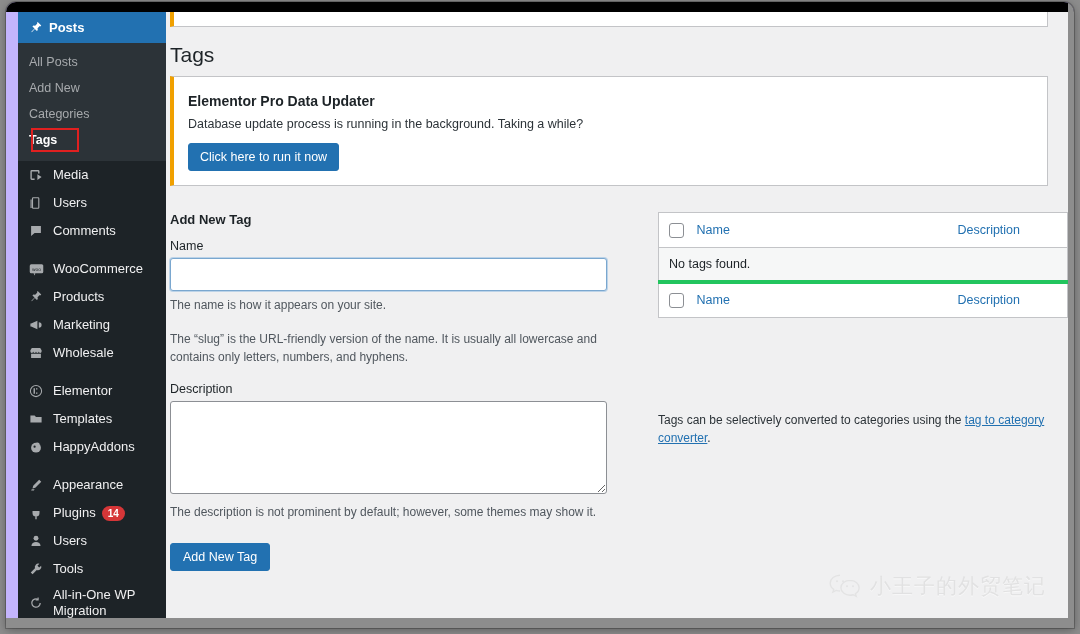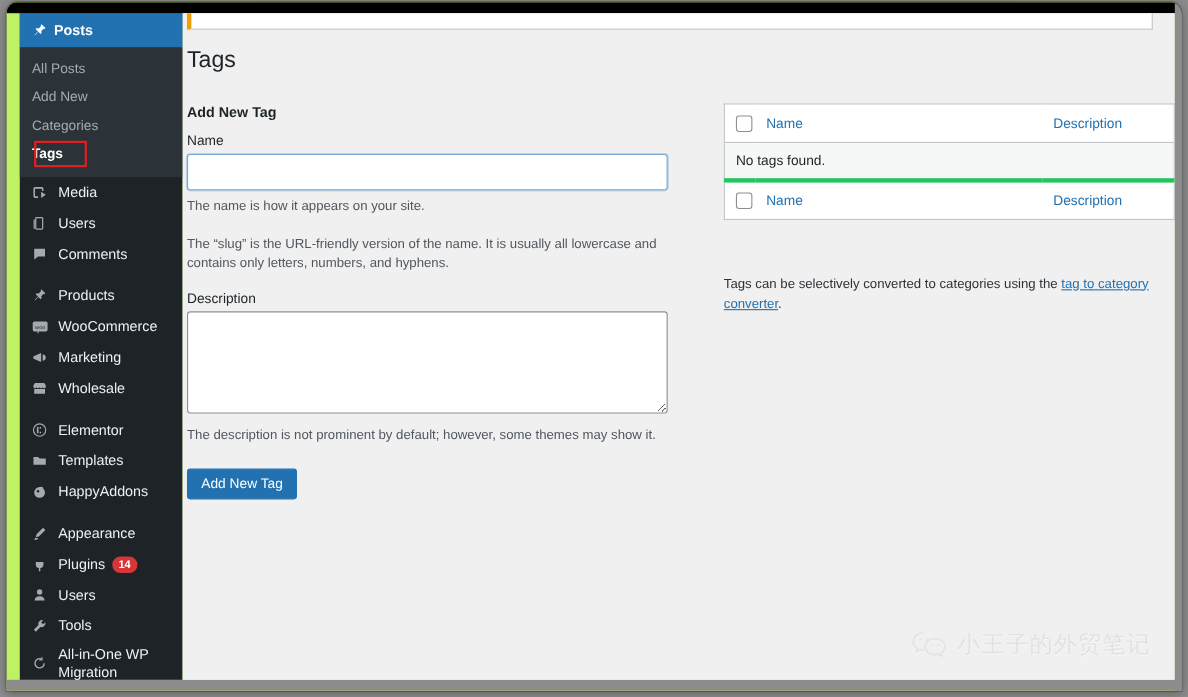--- a/index.html
+++ b/index.html
@@ -17,21 +17,21 @@
     width: 1080px; height: 634px;
     background: #8d8d8d;
     overflow: hidden;
   }
   #frame {
     position: absolute;
     left: 6px; top: 2px;
     width: 1068px; height: 626px;
     border-radius: 10px 10px 0 0;
     overflow: hidden;
-    background: #bef264;
+    background: #c4b5fd;
     box-shadow: 0 0 0 1px rgba(0,0,0,.22), 0 2px 10px rgba(0,0,0,.35);
   }
   #topbar {
     position: absolute; left: 0; top: 0;
     width: 1068px; height: 10px;
     background: #000;
   }
   
   #rightedge {
     position: absolute; right: 0; top: 0;
@@ -257,21 +257,21 @@
     border: 1px solid #8c8f94;
     border-radius: 3px;
     background: #fff;
     display: inline-block;
     vertical-align: middle;
   }
   .col-desc { text-align: left; width: 120px; }
   .converter-note {
     font-size: 12px;
     color: #2c3338;
-    margin-top: 49px;
+    margin-top: 93px;
     line-height: 1.5;
   }
   .converter-note a { color: #2271b1; }
 
   
   #watermark {
     position: absolute;
     right: 22px; bottom: 18px;
     display: flex; align-items: center; gap: 8px;
     opacity: .62;
@@ -345,39 +345,39 @@
             <path d="M3 3h14v10H8l-5 4V3z"></path>
           </svg>
         </span>
         <span class="lbl">Comments</span>
       </a>
 
       <div class="sep"></div>
 
       <a class="mitem" href="#">
         <span class="ic">
-          <svg class="icn" width="14" height="14" viewBox="0 0 20 20" fill="#a7aaad">
-            <path d="M13.5 2.5l4 4-1.4 1.4-.7-.7-3.2 3.2.4 2.6-1.3 1.3-3-3L4 15.9l-.6-.6 4.5-4.5-3-3 1.3-1.3 2.6.4 3.2-3.2-.7-.7 1.2-1.5z"></path>
-          </svg>
-        </span>
-        <span class="lbl">Products</span>
-      </a>
-      <a class="mitem" href="#">
-        <span class="ic">
           <svg class="icn" width="15" height="13" viewBox="0 0 20 16" fill="#a7aaad">
             <rect x="1" y="1" width="18" height="12" rx="2"></rect>
             <text x="10" y="10" font-size="6" fill="#1d2327" text-anchor="middle" font-family="DejaVu Sans">woo</text>
             <path d="M6 13l1.5 3 1-3z"></path>
           </svg>
         </span>
         <span class="lbl">WooCommerce</span>
       </a>
       <a class="mitem" href="#">
         <span class="ic">
           <svg class="icn" width="14" height="14" viewBox="0 0 20 20" fill="#a7aaad">
+            <path d="M13.5 2.5l4 4-1.4 1.4-.7-.7-3.2 3.2.4 2.6-1.3 1.3-3-3L4 15.9l-.6-.6 4.5-4.5-3-3 1.3-1.3 2.6.4 3.2-3.2-.7-.7 1.2-1.5z"></path>
+          </svg>
+        </span>
+        <span class="lbl">Products</span>
+      </a>
+      <a class="mitem" href="#">
+        <span class="ic">
+          <svg class="icn" width="14" height="14" viewBox="0 0 20 20" fill="#a7aaad">
             <path d="M3 8l9-4v12L3 12H2V8h1zm11-2a4 4 0 010 8V6z"></path>
           </svg>
         </span>
         <span class="lbl">Marketing</span>
       </a>
       <a class="mitem" href="#">
         <span class="ic">
           <svg class="icn" width="14" height="14" viewBox="0 0 20 20" fill="#a7aaad">
             <path d="M2 6l2-3h12l2 3v2a2 2 0 01-4 0 2 2 0 01-4 0 2 2 0 01-4 0 2 2 0 01-4 0V6zm1 5h14v6H3v-6z"></path>
           </svg>
@@ -461,20 +461,27 @@
         <span class="lbl" style="max-width:105px">All-in-One WP Migration</span>
       </a>
     </nav>
 
     <main id="content">
 
       <div class="notice notice-clip"></div>
 
       <h1 class="page-title">Tags</h1>
 
+      <div class="notice">
+        <div class="notice-main">
+          <div class="notice-h">Elementor Pro Data Updater</div>
+          <p class="notice-p">Database update process is running in the background. Taking a while?</p>
+          <button class="btn-primary">Click here to run it now</button>
+        </div>
+      </div>
 
       <div id="cols">
 
         <section id="colleft">
           <h2 class="form-h">Add New Tag</h2>
 
           <div class="fld">
             <label>Name</label>
             <input type="text" class="focused" placeholder="" style="">
           </div>

